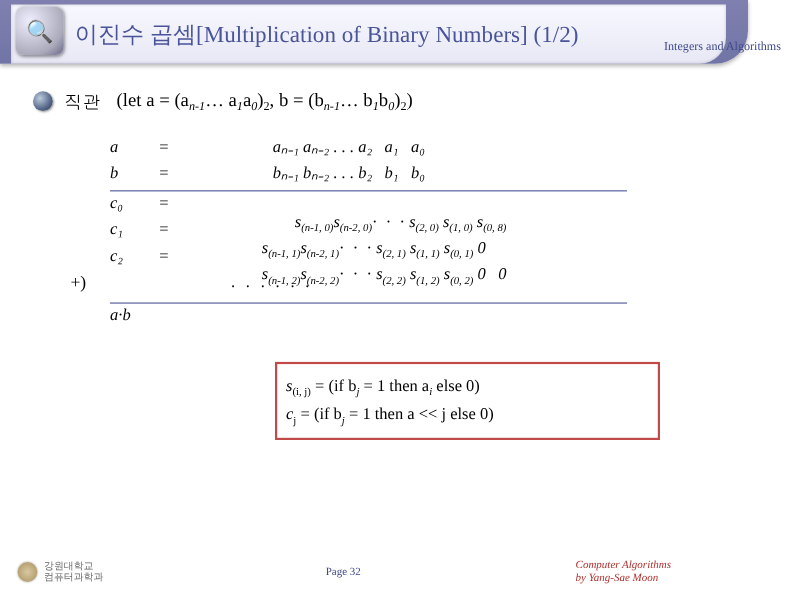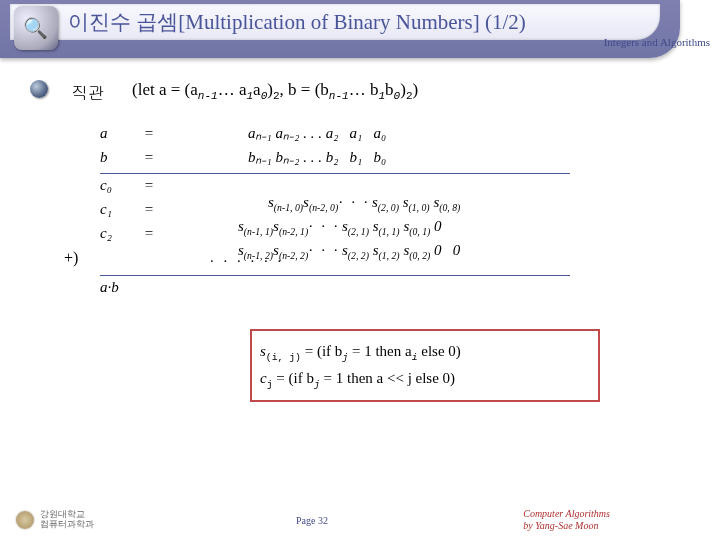--- a/index.html
+++ b/index.html
@@ -19,21 +19,21 @@
     background: linear-gradient(to bottom, #8080b0 0%, #7075a5 100%);
     width: 680px;
     border-radius: 0 0 30px 0;
     box-shadow: 0 2px 4px rgba(0,0,0,0.3);
   }
   .title-in {
     position: absolute;
     left: 10px;
     top: 4px;
     background: linear-gradient(to bottom, #f8f8ff 0%, #e8e8f5 100%);
-    height: 36px;
+    height: 54px;
     width: 650px;
     border-radius: 0 0 24px 0;
     display: flex;
     align-items: center;
     padding-left: 58px;
     box-shadow: inset 0 0 3px rgba(0,0,0,0.2);
   }
   .title-icon {
     position: absolute;
     left: 14px;
@@ -60,41 +60,41 @@
     right: 10px;
     font-size: 11px;
     color: #404a8a;
     font-family: Georgia, serif;
   }
   .body-area {
     padding: 22px 30px 0 30px;
   }
   .bullet-line {
     display: flex;
-    align-items: flex-start;
-    gap: 23px;
+    align-items: center;
+    gap: 10px;
     font-size: 17px;
   }
   .bullet {
     width: 18px;
     height: 18px;
     border-radius: 50%;
     background: radial-gradient(circle at 35% 35%, #bcd, #568 60%, #235);
     box-shadow: 1px 1px 2px rgba(0,0,0,0.4);
     flex: 0 0 auto;
   }
   .intuition {
     font-family: Gulim, sans-serif;
     margin-right: 4px;
   }
   .letdef {
     font-family: Georgia, serif;
   }
   .letdef i { font-style: italic; }
-  sub { font-size: 0.65em; font-family: Liberation Mono, monospace; }
+  sub { font-size: 0.65em; }
   .calc {
     margin-top: 18px;
     margin-left: 70px;
     font-family: Georgia, serif;
     font-style: italic;
     font-size: 15px;
   }
   .calc .row { display: flex; align-items: baseline; height: 24px; }
   .calc .lbl { width: 40px; text-align: left; }
   .calc .eq  { width: 18px; text-align: center; font-style: normal; }

